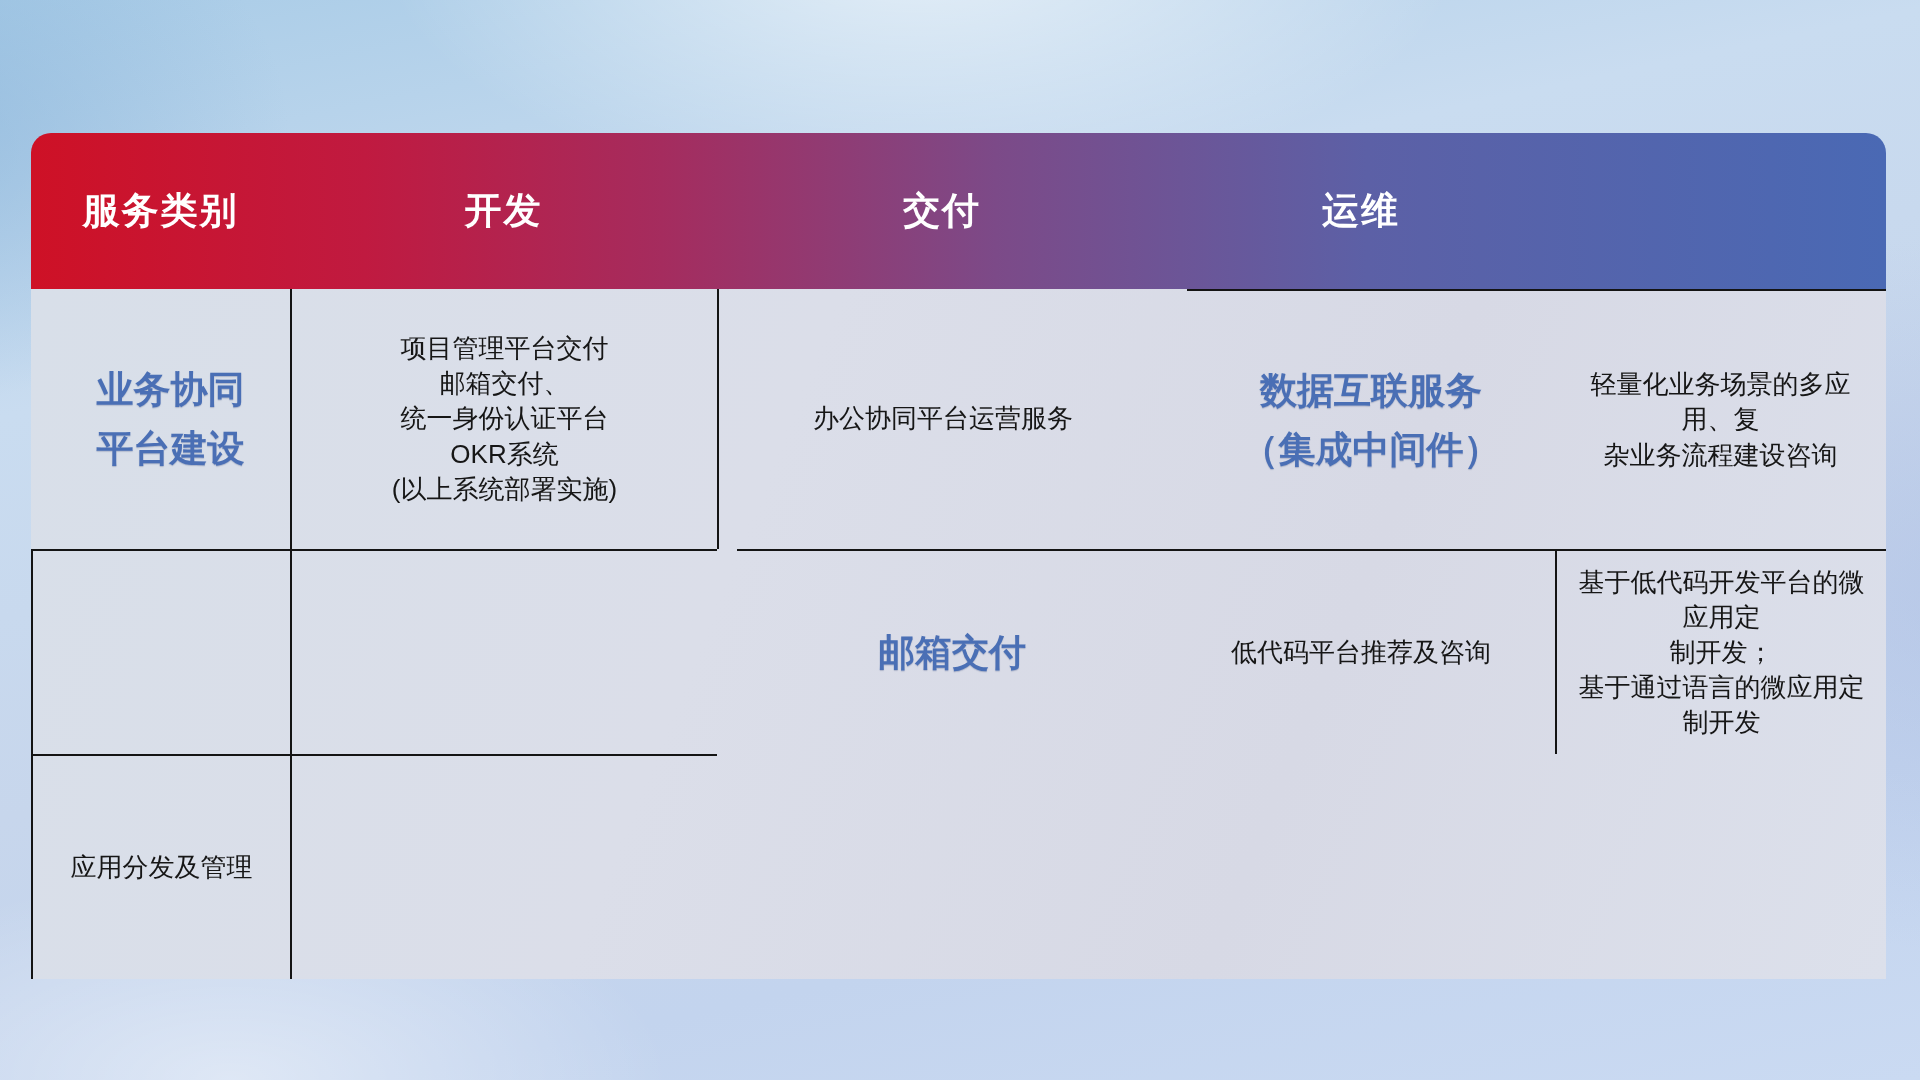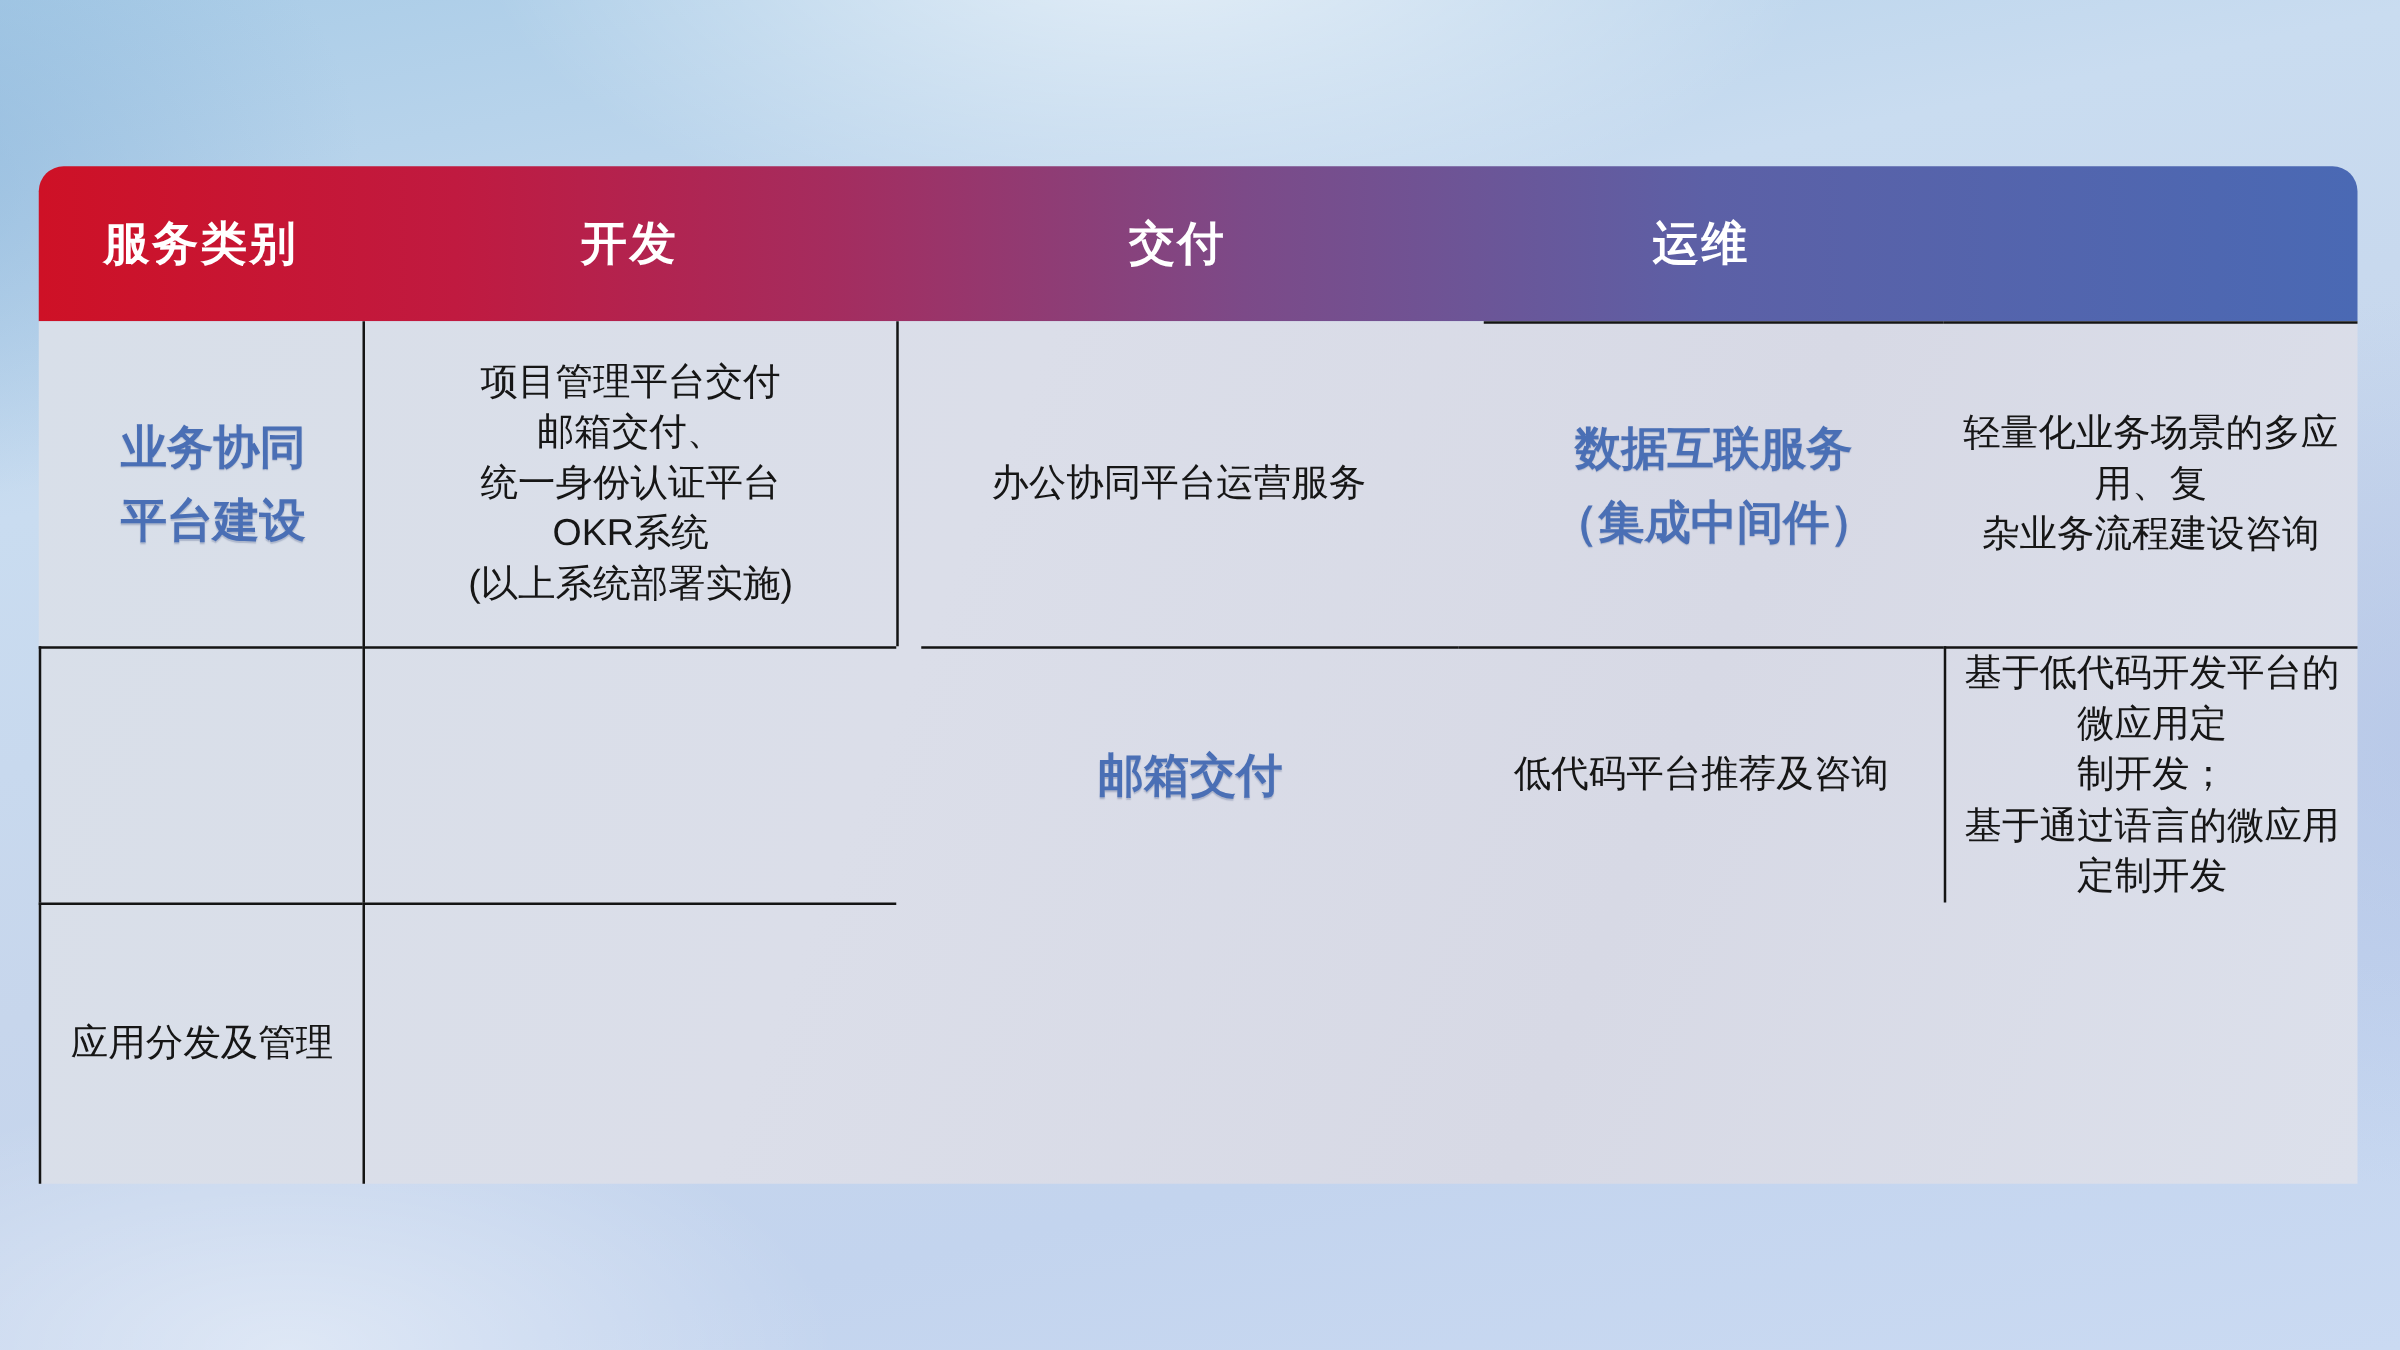--- a/index.html
+++ b/index.html
@@ -15,38 +15,38 @@
       radial-gradient(ellipse 800px 380px at 12% 100%, rgba(255,255,255,0.45), rgba(255,255,255,0) 55%),
       radial-gradient(ellipse 900px 600px at 104% 55%, rgba(168,185,225,0.45), rgba(168,185,225,0) 60%),
       linear-gradient(168deg,#A9CCE7 0%,#C9DCF0 28%,#C7D6EC 55%,#C3D4EE 78%,#CADAF2 100%);
   }
   .svc-table{
     position:absolute;left:31px;top:133px;width:1855px;
   }
   .header-bar{
     display:grid;
     grid-template-columns:259px 427px 450px 388px 331px;
-    height:124px;
+    height:156px;
     border-radius:20px 20px 0 0;
     background:linear-gradient(90deg,#CE1126 0%,#C01A40 18%,#A52C5E 34%,#7C4A88 52%,#5C60A6 72%,#4A69B4 100%);
   }
   .hcell{
     display:flex;align-items:center;justify-content:center;
     color:#ffffff;font-weight:bold;font-size:37px;letter-spacing:2px;
   }
   .body-grid{
     display:grid;
     grid-template-columns:259px 427px 450px 388px 331px;
     grid-template-rows:260px 205px 225px;
     background:linear-gradient(112deg,#D8DFE9 0%,#DBDEE9 38%,#D7D9E5 68%,#DCE0EB 100%);
   }
   .cell{
     display:flex;align-items:center;justify-content:center;
     text-align:center;white-space:pre-line;
-    font-size:30px;line-height:1.35;color:#161616;
+    font-size:26px;line-height:1.35;color:#161616;
     padding:10px 14px;box-sizing:border-box;
   }
   .cat{
     font-weight:bold;color:#4A6FB5;font-size:37px;line-height:1.6;
     text-shadow:0 1px 1px rgba(40,60,110,0.25);
     margin-left:20px;
   }
   .vline{border-left:2px solid #141414;}
   .hline{border-top:2px solid #141414;}
 </style>

